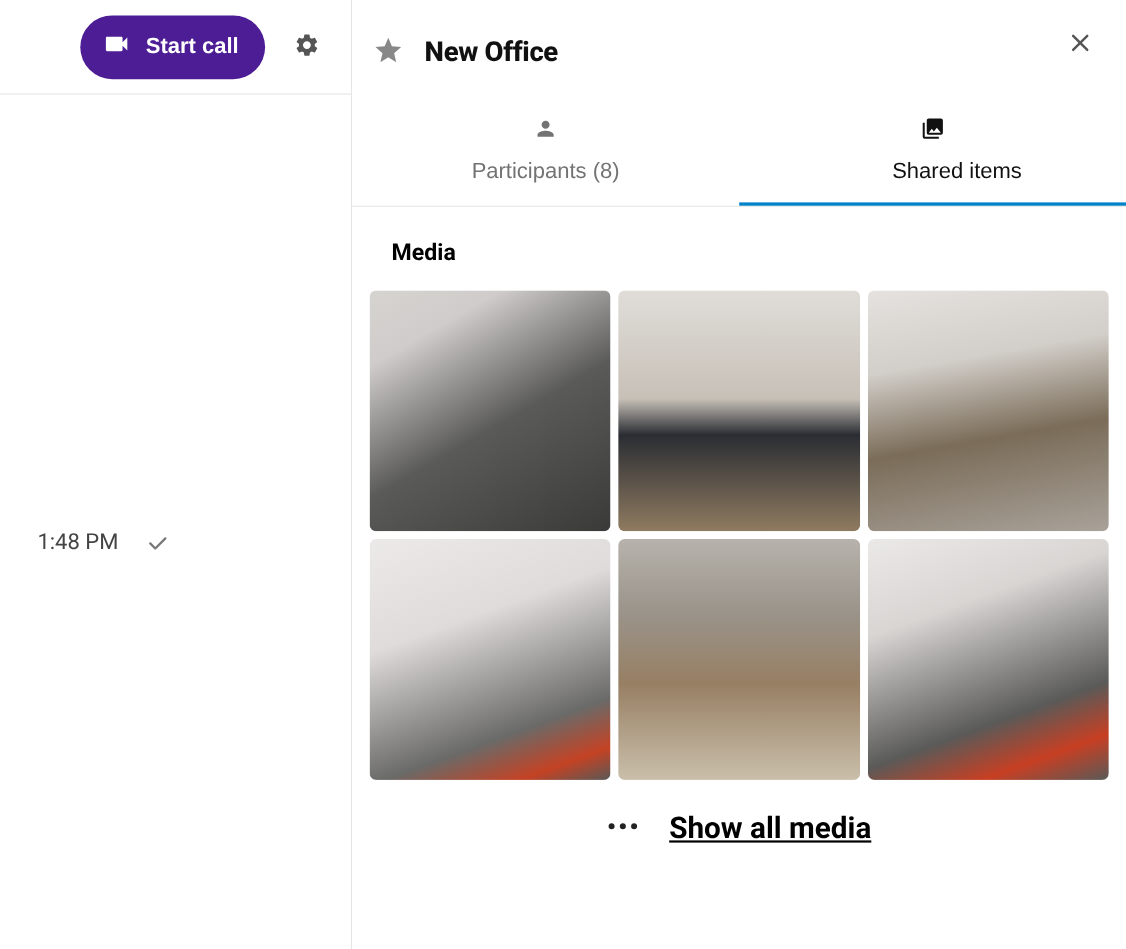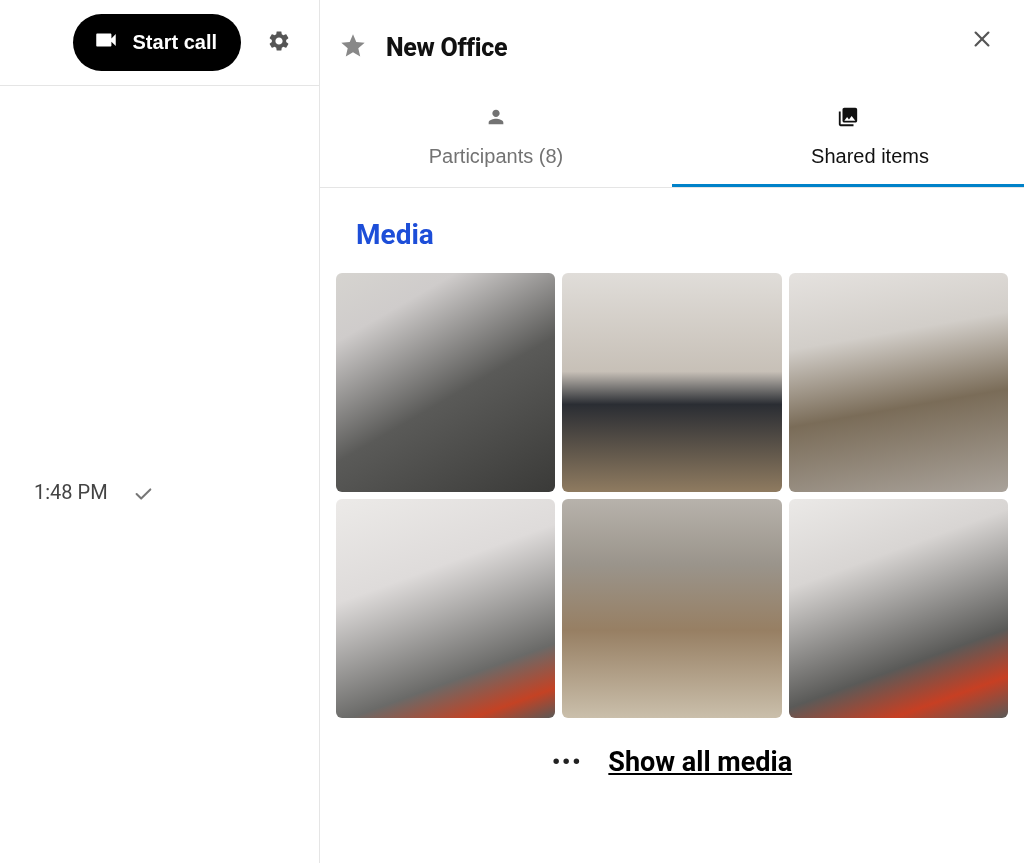--- a/index.html
+++ b/index.html
@@ -20,21 +20,21 @@
     .left-header {
       height: 86px;
       border-bottom: 1px solid #e5e5e5;
       display: flex;
       align-items: center;
       justify-content: flex-end;
       padding: 0 24px 0 0;
       gap: 22px;
     }
     .start-call-btn {
-      background: #000000;
+      background: #4c1d95;
       color: #fff;
       border: none;
       border-radius: 999px;
       padding: 13px 24px 13px 20px;
       font-size: 20px;
       font-weight: 700;
       display: flex;
       align-items: center;
       gap: 14px;
       cursor: pointer;
@@ -125,22 +125,22 @@
     }
     .tab.active {
       color: #111;
       border-bottom-color: #0082c9;
     }
     .tab svg { width: 22px; height: 22px; }
     .tab-label { font-size: 20px; }
     .tab.active .tab-label { font-weight: 400; margin-left: 44px; }
 
     .section-title {
-      color: #1d4ed8;
-      font-size: 28px;
+      color: #000000;
+      font-size: 21px;
       font-weight: 700;
       padding: 30px 0 8px 36px;
     }
     .media-grid {
       display: grid;
       grid-template-columns: repeat(3, 1fr);
       gap: 7px;
       padding: 14px 16px 2px 16px;
     }
     .media-item {

